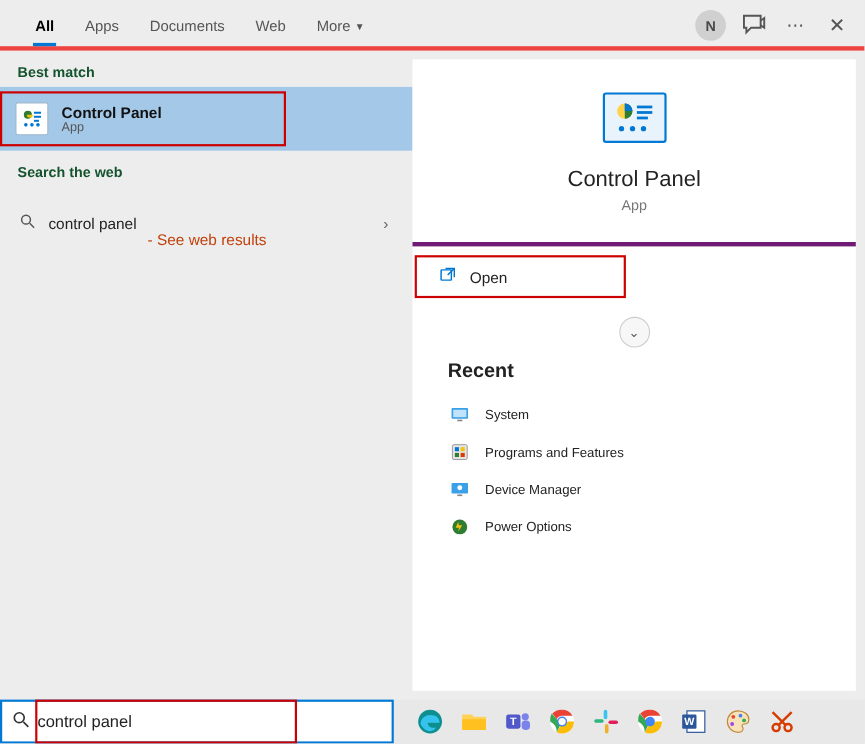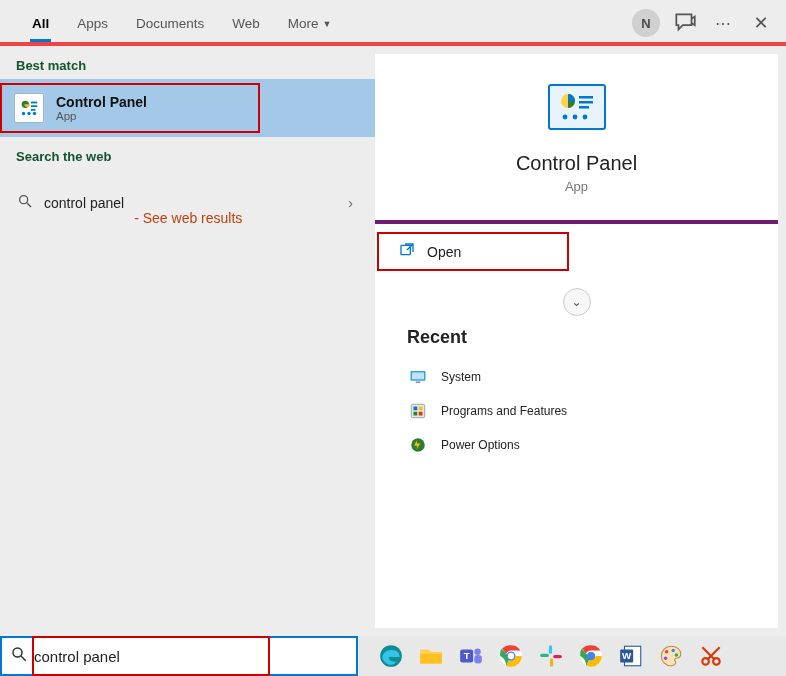--- a/index.html
+++ b/index.html
@@ -200,20 +200,30 @@
                 <rect x="13" y="6" width="5" height="5" fill="#f4c20d"></rect>
                 <rect x="6" y="13" width="5" height="5" fill="#2e7d32"></rect>
                 <rect x="13" y="13" width="5" height="5" fill="#d83b01"></rect>
               </svg>
             </span>
           <span>Programs and Features</span>
         </div>
         <div class="recent-item">
           <span class="ri-icon">
               <svg viewBox="0 0 24 24">
+                <rect x="2" y="4" width="20" height="13" rx="1" fill="#3aa0e8"></rect>
+                <circle cx="12" cy="10" r="3" fill="#fff"></circle>
+                <rect x="9" y="18" width="6" height="2" fill="#888"></rect>
+              </svg>
+            </span>
+          <span>Device Manager</span>
+        </div>
+        <div class="recent-item">
+          <span class="ri-icon">
+              <svg viewBox="0 0 24 24">
                 <circle cx="12" cy="12" r="9" fill="#2e7d32"></circle>
                 <path d="M10 6l-3 7h4l-1 5 5-8h-4z" fill="#f4c20d"></path>
               </svg>
             </span>
           <span>Power Options</span>
         </div>
       </div>
 
     </div>
   </div>

